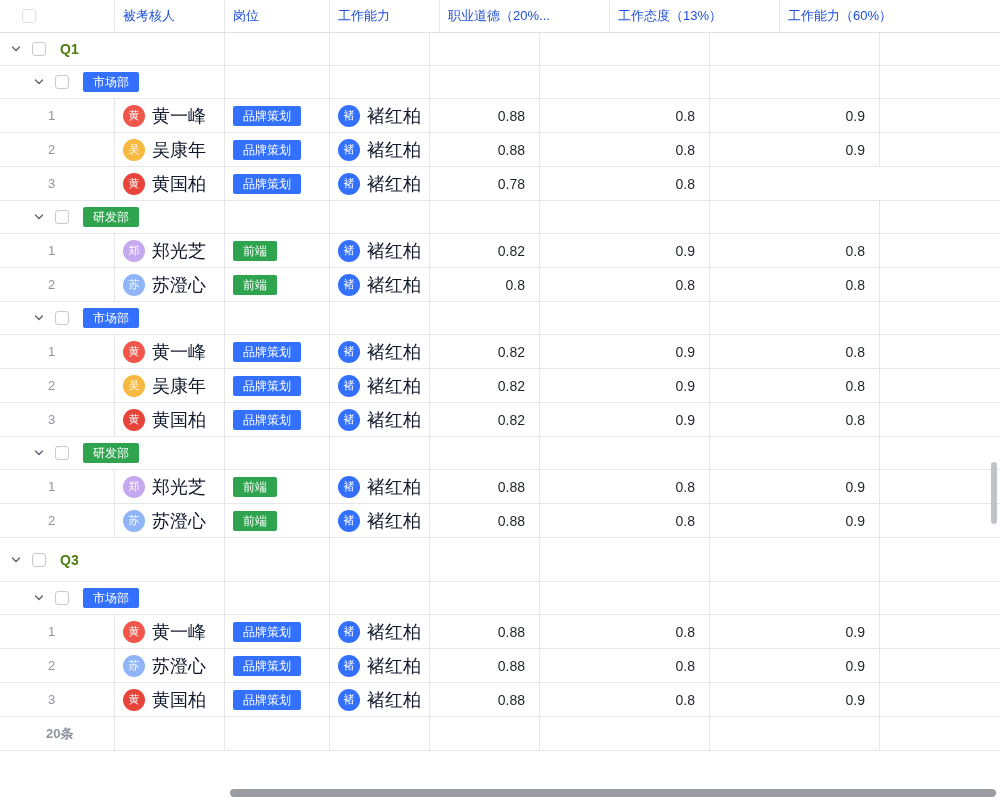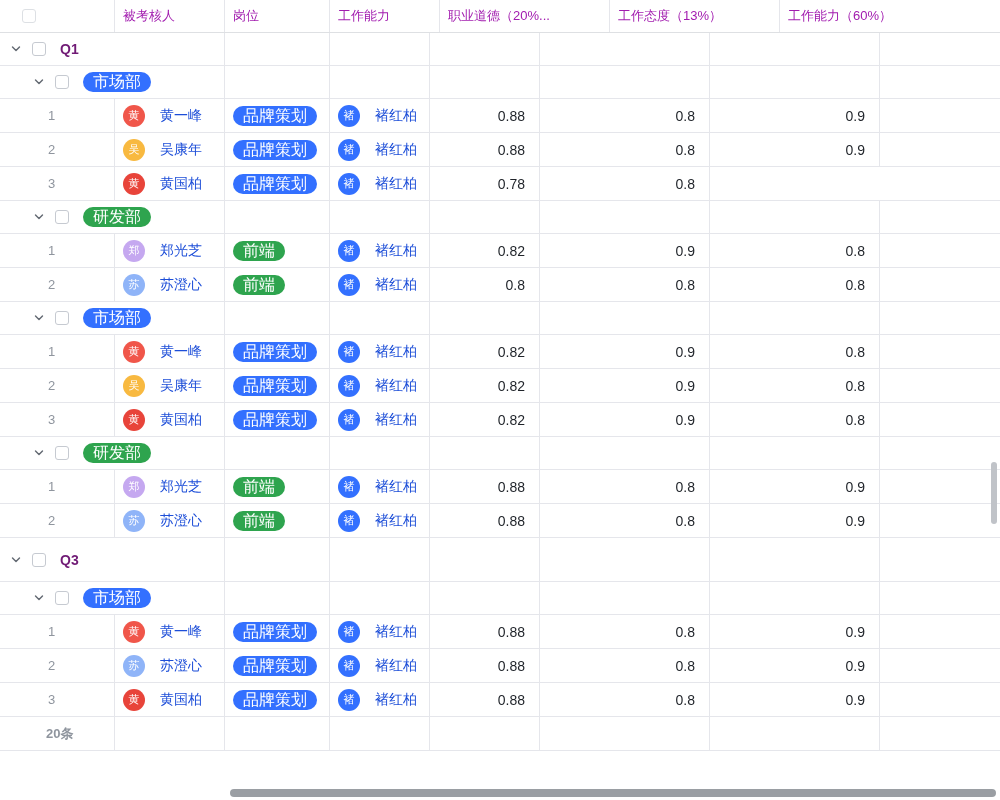--- a/index.html
+++ b/index.html
@@ -19,31 +19,31 @@
   .cell { display:flex; align-items:center; border-right:1px solid #e5e6eb; padding:0 8px; overflow:hidden; white-space:nowrap; }
   .c-tree { width:115px; }
   .c-assessee { width:110px; }
   .c-position { width:105px; }
   .c-assessor { width:100px; }
   .c-score { width:110px; }
   .c-ethics { width:170px; }
   .c-attitude { width:170px; }
   .c-ability { width:120px; border-right:none; }
   .c-merged { width:225px; }
-  .hdr { font-size:13px; color:#a21caf; }
+  .hdr { font-size:13px; color:#1d4ed8; }
   .hdr-first { padding-left:22px; }
   .num { justify-content:flex-end; padding-right:14px; color:#1f2329; }
   .checkbox { width:14px; height:14px; border:1px solid #c6cad1; border-radius:3px; background:#fff; flex:none; }
   .checkbox.light { border-color:#dde0e4; }
   .chev { flex:none; }
-  .q-label { font-weight:600; font-size:14px; color:#701a75; }
-  .badge { display:inline-flex; align-items:center; height:20px; padding:0 10px; border-radius:10px; color:#fff; font-size:16px; line-height:20px; flex:none; }
+  .q-label { font-weight:600; font-size:14px; color:#4d7c0f; }
+  .badge { display:inline-flex; align-items:center; height:20px; padding:0 10px; border-radius:2px; color:#fff; font-size:12px; line-height:20px; flex:none; }
   .avatar { width:22px; height:22px; border-radius:50%; color:#fff; font-size:11px; display:flex; align-items:center; justify-content:center; flex:none; margin-right:7px; }
   .idx { font-size:13px; color:#8f959e; padding-left:40px; }
-  .pname { font-size:14px; color:#1d4ed8;margin-left:8px; }
+  .pname { font-size:18px; color:#0f172a; }
   .mr10 { margin-right:10px; } .mr14 { margin-right:14px; }
   .pl10 { padding-left:10px; } .pl33 { padding-left:33px; }
   .footer-count { font-size:13px; color:#8f959e; padding-left:38px; }
   .h-scrollbar { position:absolute; left:230px; right:4px; bottom:3px; height:8px; border-radius:4px; background:#8f9399; opacity:.9; }
   .v-scrollbar { position:absolute; right:3px; top:462px; width:6px; height:62px; border-radius:3px; background:#c0c3c8; }
 </style>
 </head>
 <body>
 
 <div class="grid">

